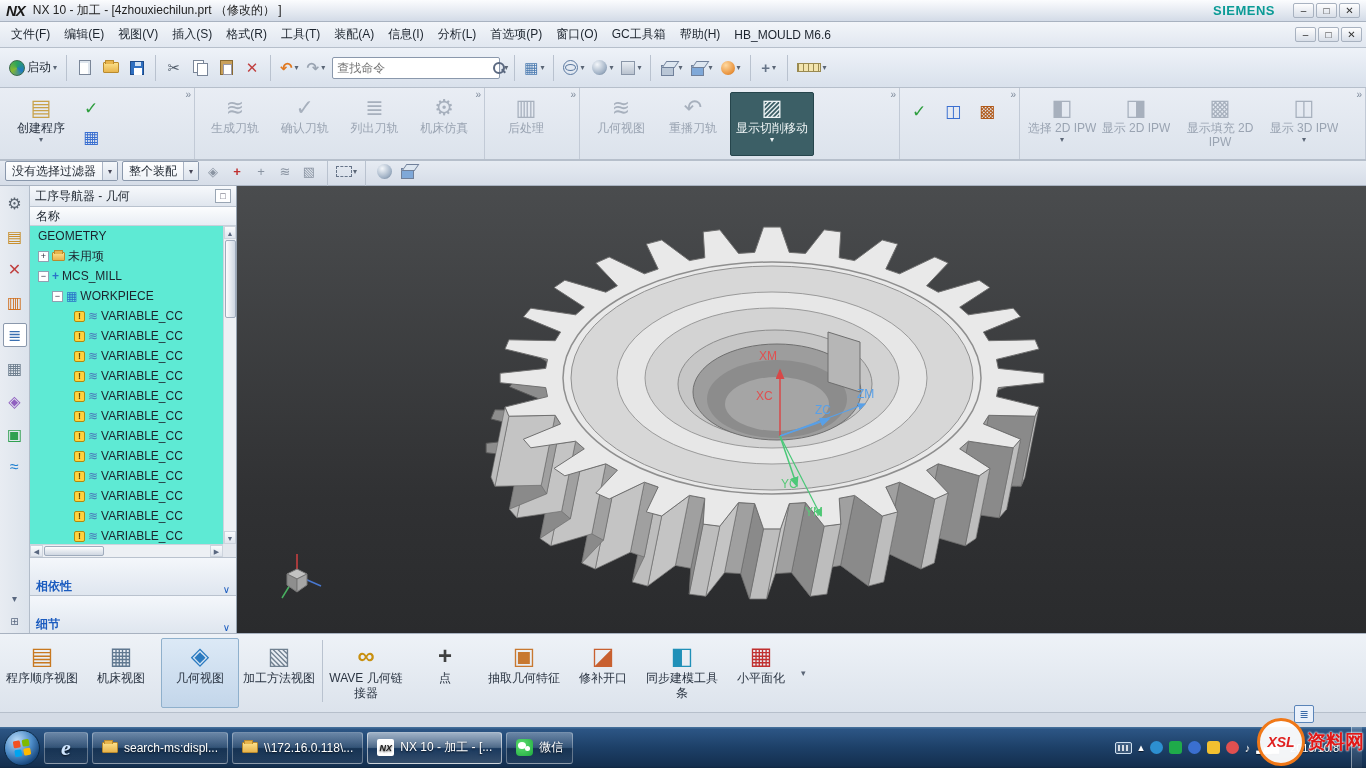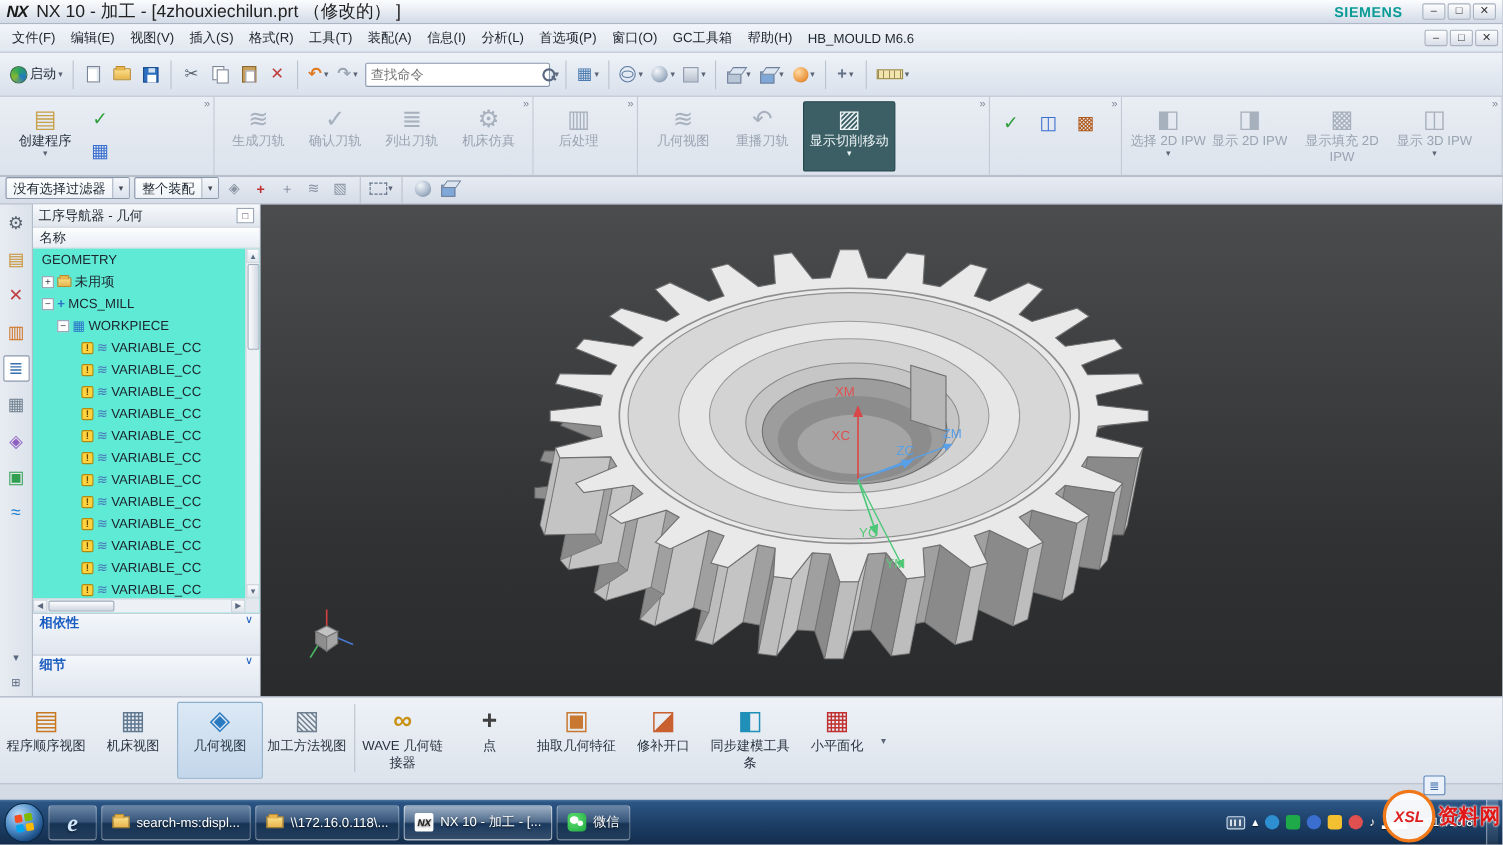--- a/index.html
+++ b/index.html
@@ -3,21 +3,21 @@
 <meta charset="utf-8">
 <style>
 *{margin:0;padding:0;box-sizing:border-box}
 html,body{width:1366px;height:768px}
 body{font-family:"Liberation Sans","DejaVu Sans",sans-serif;font-size:12px;color:#1c242e;background:#98a2ae;overflow:hidden}
 #root{position:relative;width:1366px;height:768px;overflow:hidden;background:#dde3ec}
 
 
 .titlebar{position:absolute;top:0;left:0;right:0;height:22px;background:linear-gradient(#fbfcfe,#d3dbe7);border-bottom:1px solid #a8b2c0;display:flex;align-items:center;gap:8px;padding:0 6px}
 .nxlogo{font-weight:700;font-style:italic;font-size:15px;color:#1a1a1a;letter-spacing:-1px}
-.tb-title{font-size:16px;color:#222}
+.tb-title{font-size:12px;color:#222}
 .brand{margin-left:auto;color:#0b9b96;font-weight:700;font-size:13px;letter-spacing:.5px}
 .winbtns{display:flex;gap:2px;margin-left:10px}
 .wbtn{width:21px;height:15px;font-size:10px;line-height:13px;text-align:center;color:#333;background:linear-gradient(#fefefe,#d8dee8);border:1px solid #a8b2c0;border-radius:2px}
 
 
 .menubar{position:absolute;top:22px;left:0;right:0;height:26px;background:linear-gradient(#f2f5f9,#e1e7f0);border-bottom:1px solid #b6bfcb;display:flex;align-items:center;padding:0 4px}
 .mitem{padding:4px 7px;white-space:nowrap}
 
 
 .quickbar{position:absolute;top:48px;left:0;right:0;height:40px;background:linear-gradient(#eef2f8,#d9e1ec);border-bottom:1px solid #b6bfcb;display:flex;align-items:center;gap:2px;padding:0 6px}
@@ -96,21 +96,21 @@
 .mk{flex:0 0 11px;width:11px;height:11px;background:#ffd23e;border:1px solid #b08a10;border-radius:2px;font-size:9px;font-weight:700;line-height:9px;text-align:center;color:#6a4a00}
 .tsmall{width:13px!important;height:9px!important}
 .vscroll{position:absolute;top:0;right:0;bottom:13px;width:13px;background:#edf0f4;border-left:1px solid #cdd4dd;display:flex;flex-direction:column;align-items:center}
 .sar{height:13px;width:100%;font-size:7px;line-height:13px;text-align:center;color:#5a6880;background:linear-gradient(#fafbfd,#dfe5ed);border:1px solid #cdd4dd}
 .vthumb{width:11px;height:78px;margin-top:1px;background:linear-gradient(90deg,#fdfdfe,#cfd7e2);border:1px solid #9fabbc;border-radius:2px}
 .vsfill{flex:1}
 .hscroll{position:absolute;left:0;right:13px;bottom:0;height:13px;background:#edf0f4;border-top:1px solid #cdd4dd;display:flex;align-items:center}
 .hscroll .sar{width:13px;height:100%;line-height:11px}
 .hthumb{width:60px;height:10px;margin-left:1px;background:linear-gradient(#fdfdfe,#cfd7e2);border:1px solid #9fabbc;border-radius:2px}
 .corner{position:absolute;right:0;bottom:0;width:13px;height:13px;background:#e4e8ee}
-.navsec{height:38px;border-top:1px solid #b9c2ce;background:linear-gradient(#f4f7fb,#dfe6ef);display:flex;align-items:flex-start;padding:0 6px;color:#1a5bbf;font-weight:700;font-size:12px}
+.navsec{height:38px;border-top:1px solid #b9c2ce;background:linear-gradient(#f4f7fb,#dfe6ef);display:flex;align-items:flex-end;padding:0 6px;color:#1a5bbf;font-weight:700;font-size:12px}
 .navsec .chev{margin-left:auto;font-weight:400;font-size:10px;color:#1a5bbf}
 .viewport{flex:1;position:relative;background:linear-gradient(#4a4c4e,#303133 70%,#2a2b2d)}
 .viewport svg{position:absolute;inset:0;width:100%;height:100%}
 .axR{fill:#e05050;font-size:12px}.axB{fill:#58a0e8;font-size:12px}.axG{fill:#58c878;font-size:12px}
 
 
 .viewsbar{position:absolute;top:633px;left:0;right:0;height:79px;background:linear-gradient(#eef2f7,#dce3ec);border-top:1px solid #a8b2c0;display:flex;align-items:flex-start;padding:4px 3px 0;gap:1px}
 .vbtn{width:78px;height:70px;display:flex;flex-direction:column;align-items:center;border:1px solid transparent;border-radius:2px;padding-top:2px}
 .vbtn .vic{height:30px;font-size:24px;line-height:30px;display:flex;align-items:center}
 .vbtn .vlb{font-size:12px;line-height:15px;text-align:center;color:#2a3442}

